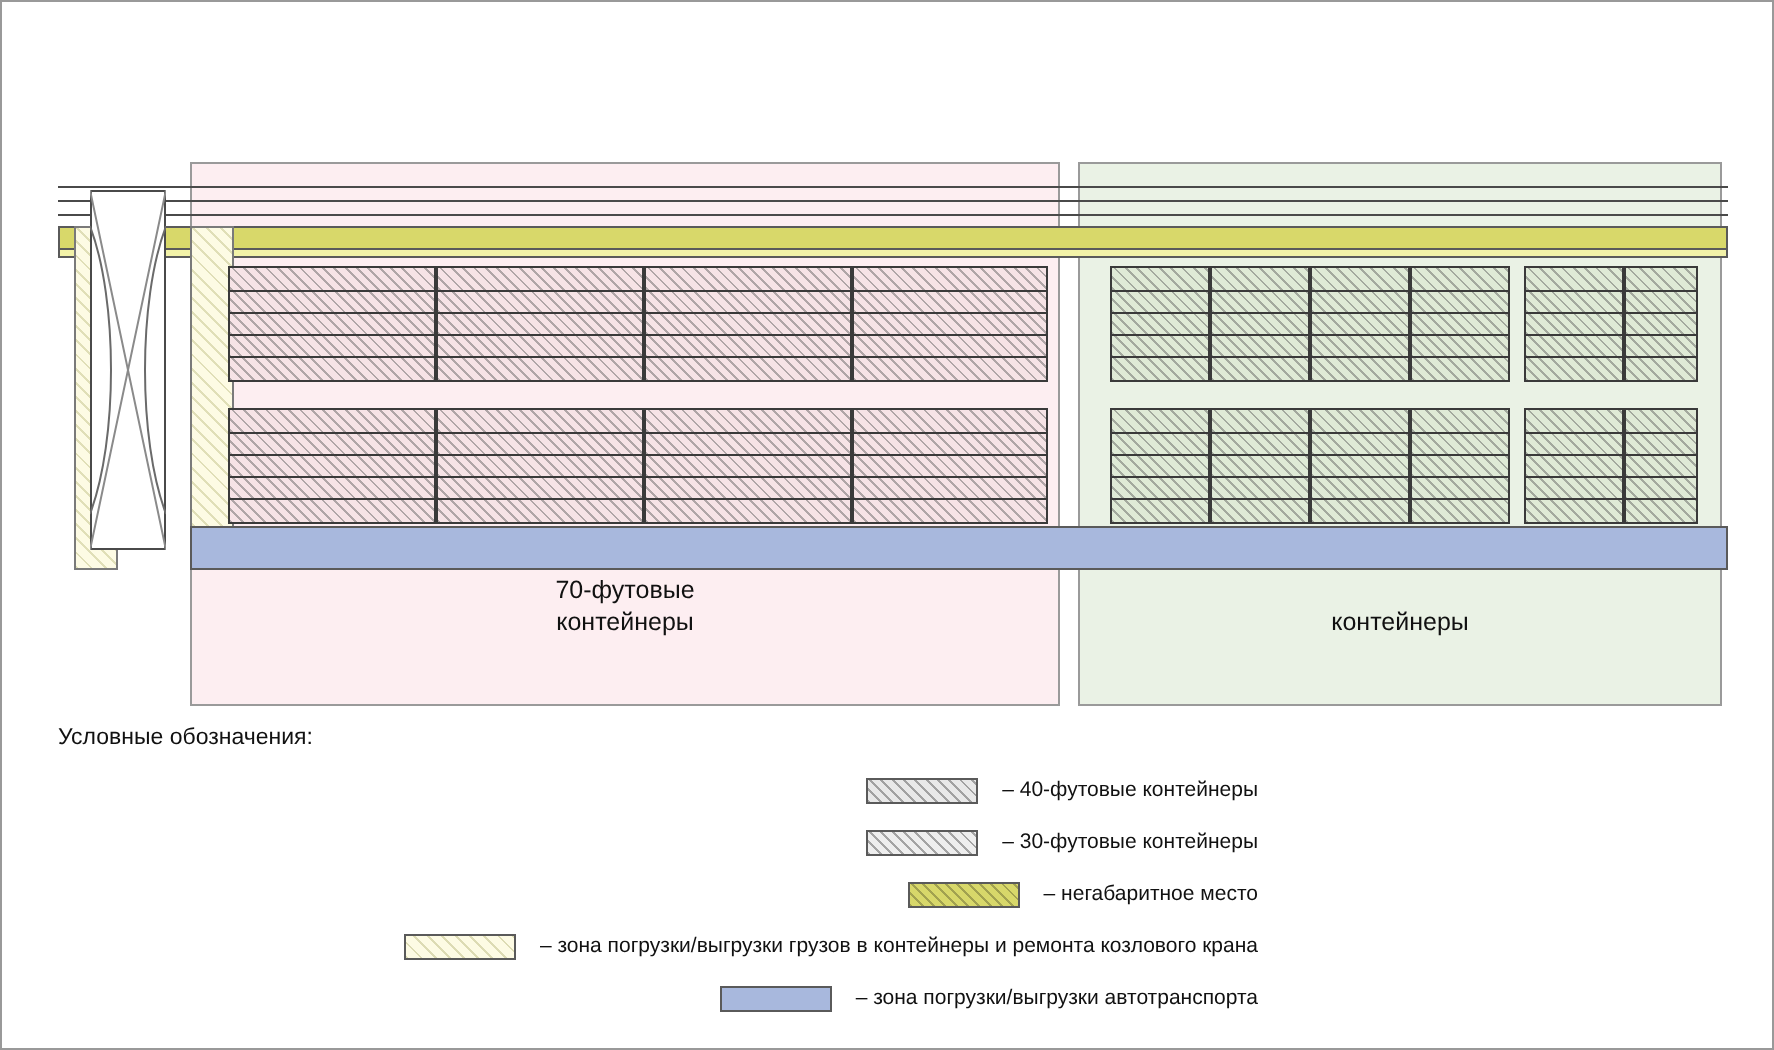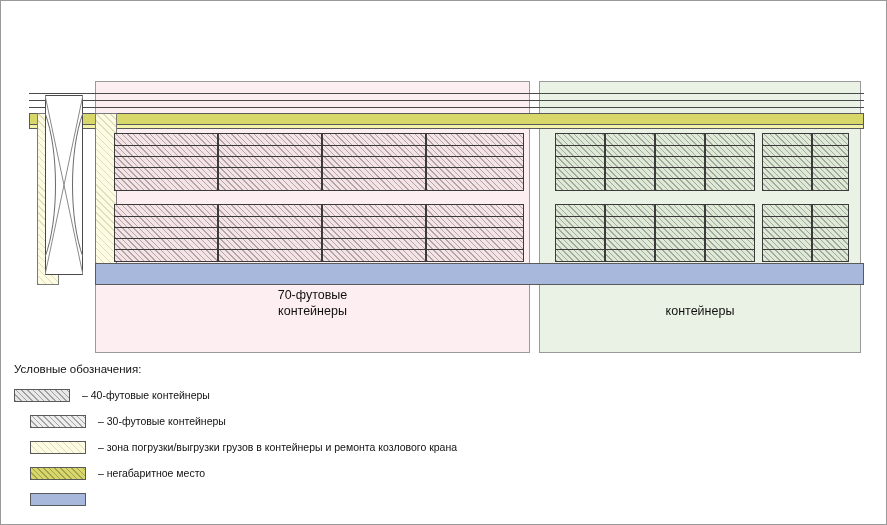--- a/index.html
+++ b/index.html
@@ -105,32 +105,33 @@
   }
   .rowline {
     position: absolute;
     left: 0; right: 0;
     height: 0;
     border-top: 1px solid #3a3a3a;
   }
 
   
   .legend {
-    left: 13px; top: 362px; width: 600px;
+    left: 28px; top: 362px; width: 600px;
   }
   .legend-title {
     font-size: 11.5px;
     color: #111111;
     margin-bottom: 9px;
   }
   .legend-row {
     display: flex;
     align-items: center;
     height: 22px;
     margin-bottom: 4px;
+    justify-content: flex-end;
   }
   .swatch {
     width: 56px; height: 13px;
     border: 1px solid #5a5a5a;
     box-sizing: border-box;
     flex: 0 0 auto;
   }
   .swatch-ind {
     margin-left: 16px;
   }
@@ -330,27 +331,28 @@
       <div class="swatch sw-40"></div>
       <div class="legend-text">– 40-футовые контейнеры</div>
     </div>
 
     <div class="legend-row">
       <div class="swatch sw-20 swatch-ind"></div>
       <div class="legend-text">– 30-футовые контейнеры</div>
     </div>
 
     <div class="legend-row">
+      <div class="swatch sw-oversize swatch-ind"></div>
+      <div class="legend-text">– негабаритное место</div>
+    </div>
+
+    <div class="legend-row">
       <div class="swatch sw-crane swatch-ind"></div>
       <div class="legend-text">– зона погрузки/выгрузки грузов в контейнеры и ремонта козлового крана</div>
     </div>
 
     <div class="legend-row">
-      <div class="swatch sw-oversize swatch-ind"></div>
-      <div class="legend-text">– негабаритное место</div>
-    </div>
-
-    <div class="legend-row">
       <div class="swatch sw-auto swatch-ind"></div>
+      <div class="legend-text">– зона погрузки/выгрузки автотранспорта</div>
     </div>
   </div>
 
 </div>
 
 </body></html>

